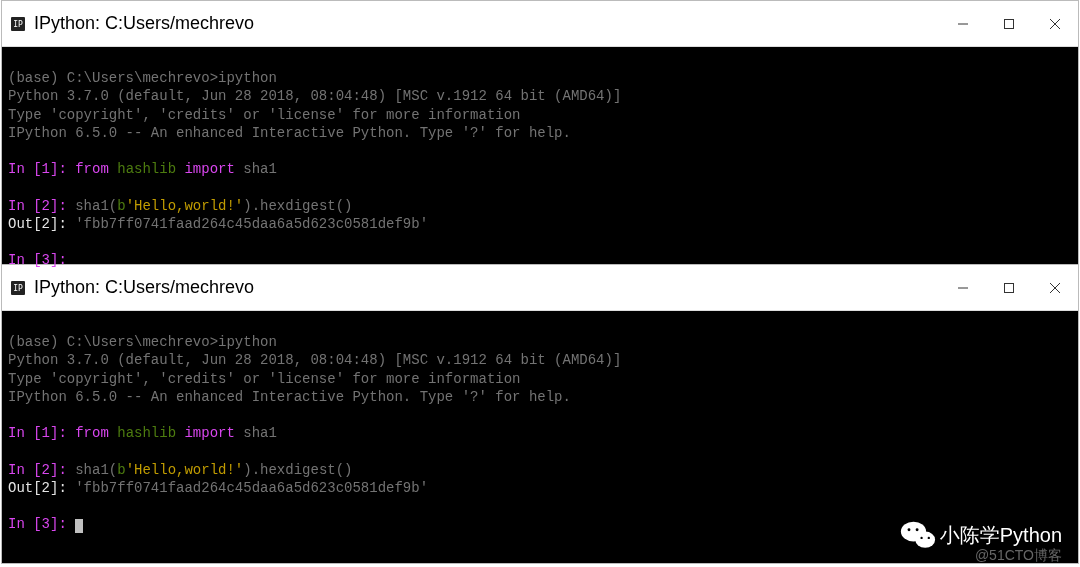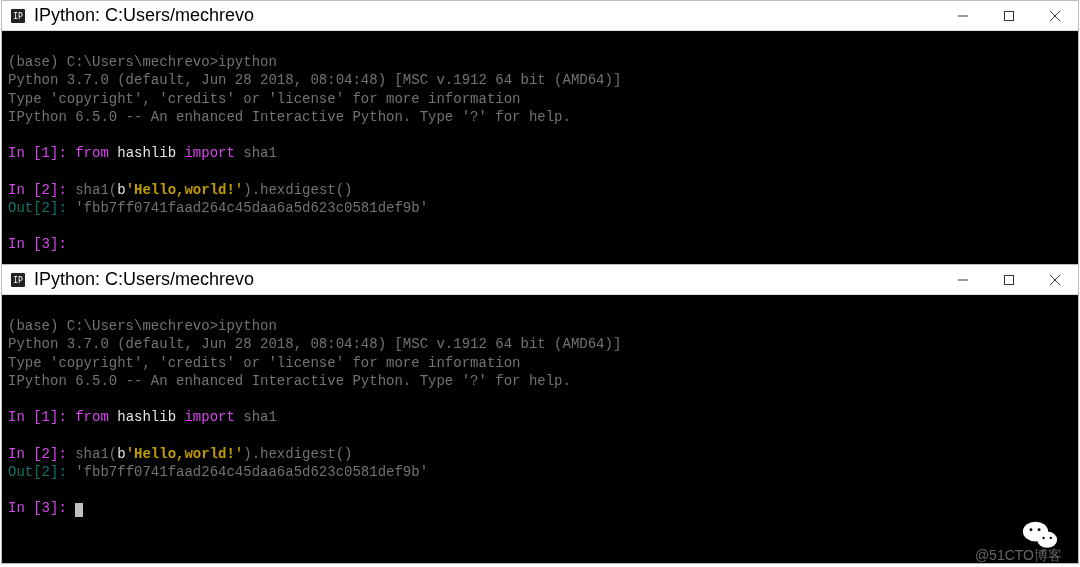--- a/index.html
+++ b/index.html
@@ -12,21 +12,21 @@
     overflow: hidden;
     position: relative;
   }
   .window {
     border: 1px solid #bbb;
     background: #000;
     width: 1078px;
     margin-left: 1px;
   }
   .titlebar {
-    height: 30px;
+    height: 46px;
     background: #fff;
     display: flex;
     align-items: center;
     border-bottom: 1px solid #ddd;
   }
   .title-icon {
     width: 16px;
     height: 16px;
     margin-left: 8px;
     display: inline-flex;
@@ -58,23 +58,23 @@
   .terminal {
     background: #000;
     color: #aaa;
     padding: 4px 6px 6px 6px;
     line-height: 1.3;
     white-space: pre;
     font-family: Consolas, 'Courier New', monospace;
   }
   .t-white { color: #737373; }
   .t-green { color: #d946ef; }
-  .t-red   { color: #0f766e; }
-  .t-cyan  { color: #e5e5e5; margin-top: 36px; }
-  .t-yellow{ color: #c19c00; font-weight: bold; }
+  .t-red   { color: #e5e5e5; }
+  .t-cyan  { color: #4d7c0f; margin-top: 36px; }
+  .t-yellow{ color: #c19c00; }
   .cursor {
     display: inline-block;
     width: 8px; height: 14px;
     background: #c0c0c0;
     vertical-align: bottom;
   }
   .watermark {
     position: absolute;
     right: 18px;
     bottom: 16px;
@@ -190,14 +190,15 @@
   <span class="wechat">
     <svg viewBox="0 0 40 36">
       <ellipse cx="15" cy="14" rx="14" ry="11" fill="#fff"></ellipse>
       <ellipse cx="28" cy="23" rx="11" ry="9" fill="#fff"></ellipse>
       <circle cx="10" cy="12" r="1.6" fill="#000"></circle>
       <circle cx="19" cy="12" r="1.6" fill="#000"></circle>
       <circle cx="24" cy="21" r="1.3" fill="#000"></circle>
       <circle cx="32" cy="21" r="1.3" fill="#000"></circle>
     </svg>
   </span>
+  <span class="wm-text">小陈学Python</span>
 </div>
 <div class="watermark-sub">@51CTO博客</div>
 
 </body></html>

